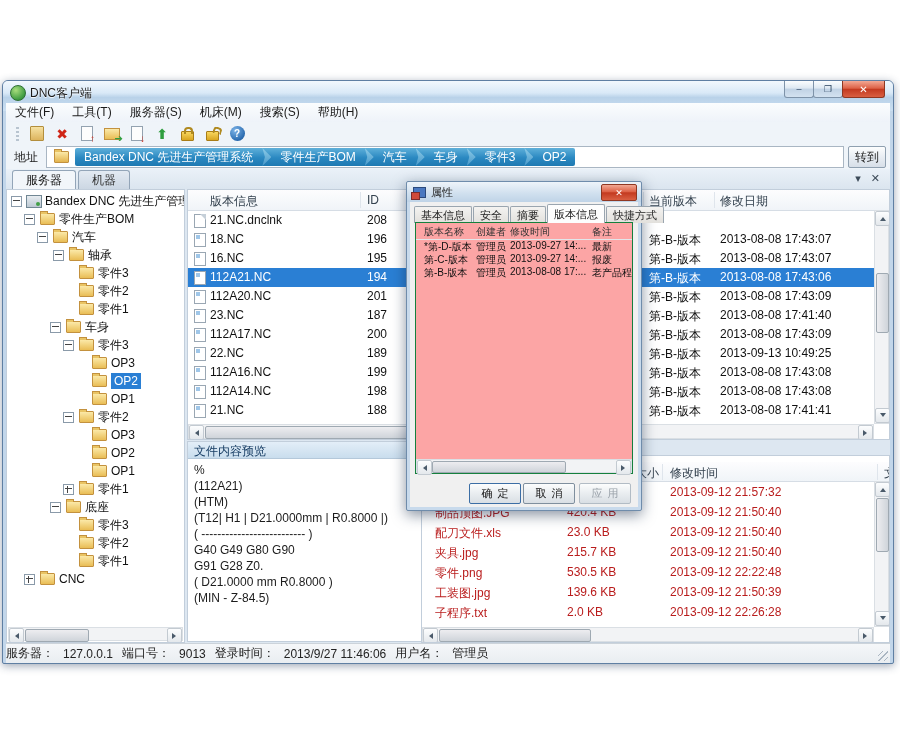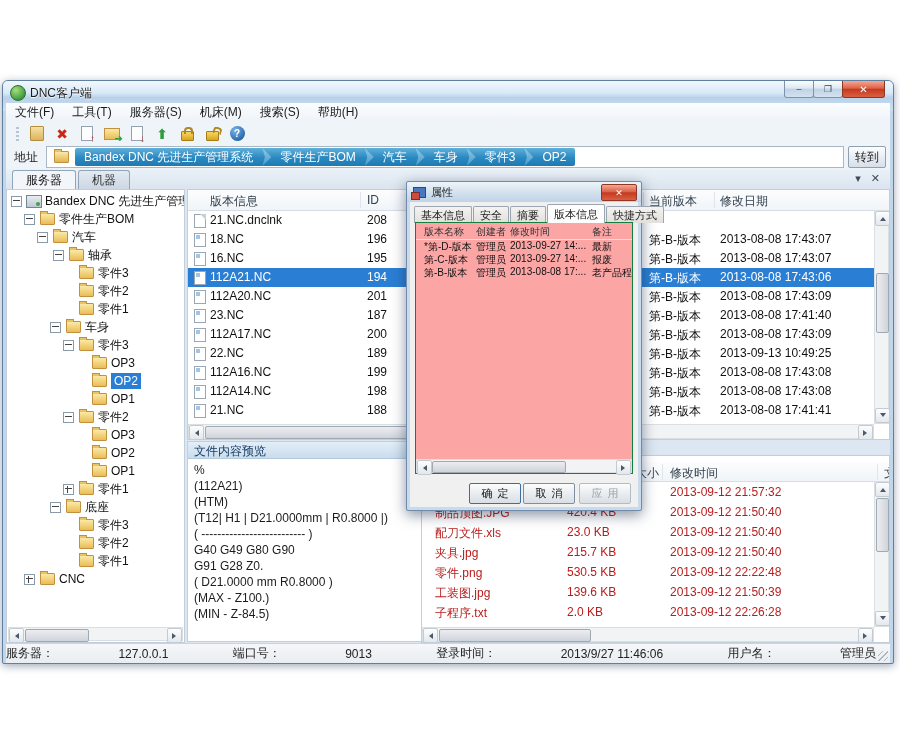--- a/index.html
+++ b/index.html
@@ -116,21 +116,21 @@
       border:1px solid #c3cad1;border-radius:2px;display:flex;align-items:center;justify-content:center}
   .thumb{position:absolute;background:linear-gradient(180deg,#ededf0,#cfd4da);border:1px solid #9fa9b2;border-radius:2px}
   .thumb.v{background:linear-gradient(90deg,#ededf0,#cfd4da)}
   .tri{width:0;height:0;border:3px solid transparent}
   .t-l{border-right:4px solid #4a5a6a;margin-left:-2px}
   .t-r{border-left:4px solid #4a5a6a;margin-right:-2px}
   .t-u{border-bottom:4px solid #4a5a6a;margin-top:-2px}
   .t-d{border-top:4px solid #4a5a6a;margin-bottom:-2px}
   
   .statusbar{position:absolute;left:3px;right:3px;top:562px;height:19px;background:linear-gradient(#f5f7f9,#e9edf1);
-      border-top:1px solid #ccd3da;display:flex;align-items:center;justify-content:space-between;
+      border-top:1px solid #ccd3da;display:flex;align-items:center;justify-content:flex-start;
       font-size:12px;color:#222;gap:9px;padding-right:14px}
   .grip{position:absolute;right:2px;bottom:2px;width:10px;height:10px;
       background:repeating-linear-gradient(135deg,transparent 0 3px,#aab6c2 3px 4px)}
   
   .dialog{position:absolute;left:403px;top:100px;width:234px;height:328px;background:#c8daec;
       border:1px solid #6f8cab;border-radius:2px;box-shadow:0 4px 14px rgba(20,40,70,.5);z-index:20}
   .dlg-title{position:absolute;left:0;top:0;right:0;height:20px;border-radius:2px 2px 0 0;
       background:linear-gradient(#eef4fa,#cfdfee 60%,#bfd3e7);display:flex;align-items:center;font-size:11px;color:#1b1b1b}
   .dlg-ico{width:11px;height:9px;background:#4a78c0;border:1px solid #2c4a7c;margin:0 5px 0 6px;position:relative;flex:none}
   .dlg-ico::after{content:"";position:absolute;left:-3px;bottom:-3px;width:7px;height:6px;background:#d04a3a;border:1px solid #7c2c2c}
@@ -492,21 +492,20 @@
       <div class="pv-head">文件内容预览</div>
       <div class="pv-body">
         <div>%</div>
         <div>(112A21)</div>
         <div>(HTM)</div>
         <div>(T12| H1 | D21.0000mm | R0.8000 |)</div>
         <div>( -------------------------- )</div>
         <div>G40 G49 G80 G90</div>
         <div>G91 G28 Z0.</div>
         <div>( D21.0000 mm R0.8000 )</div>
-        <div>(MAX - Z100.)</div>
         <div>(MIN - Z-84.5)</div>
       </div>
     </div>
 
     <div class="panel attach-panel">
       <div class="ahead">
         <span class="hcell ah-size">大小</span>
         <span class="hcell ah-time">修改时间</span>
         <span class="hcell ah-extra">文件(&amp;</span>
         <span class="hsep" style="left:240px"></span>

